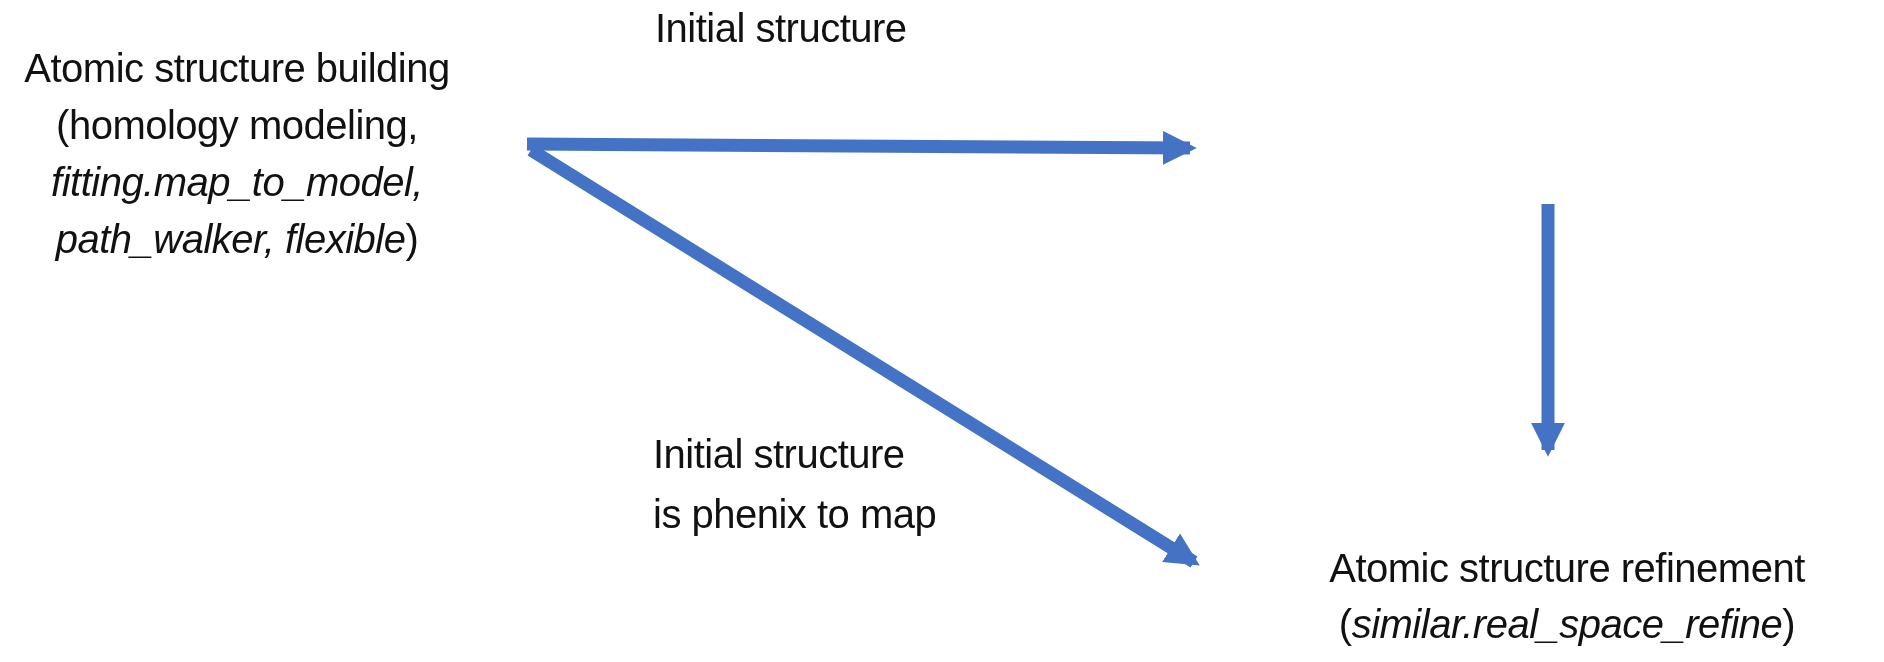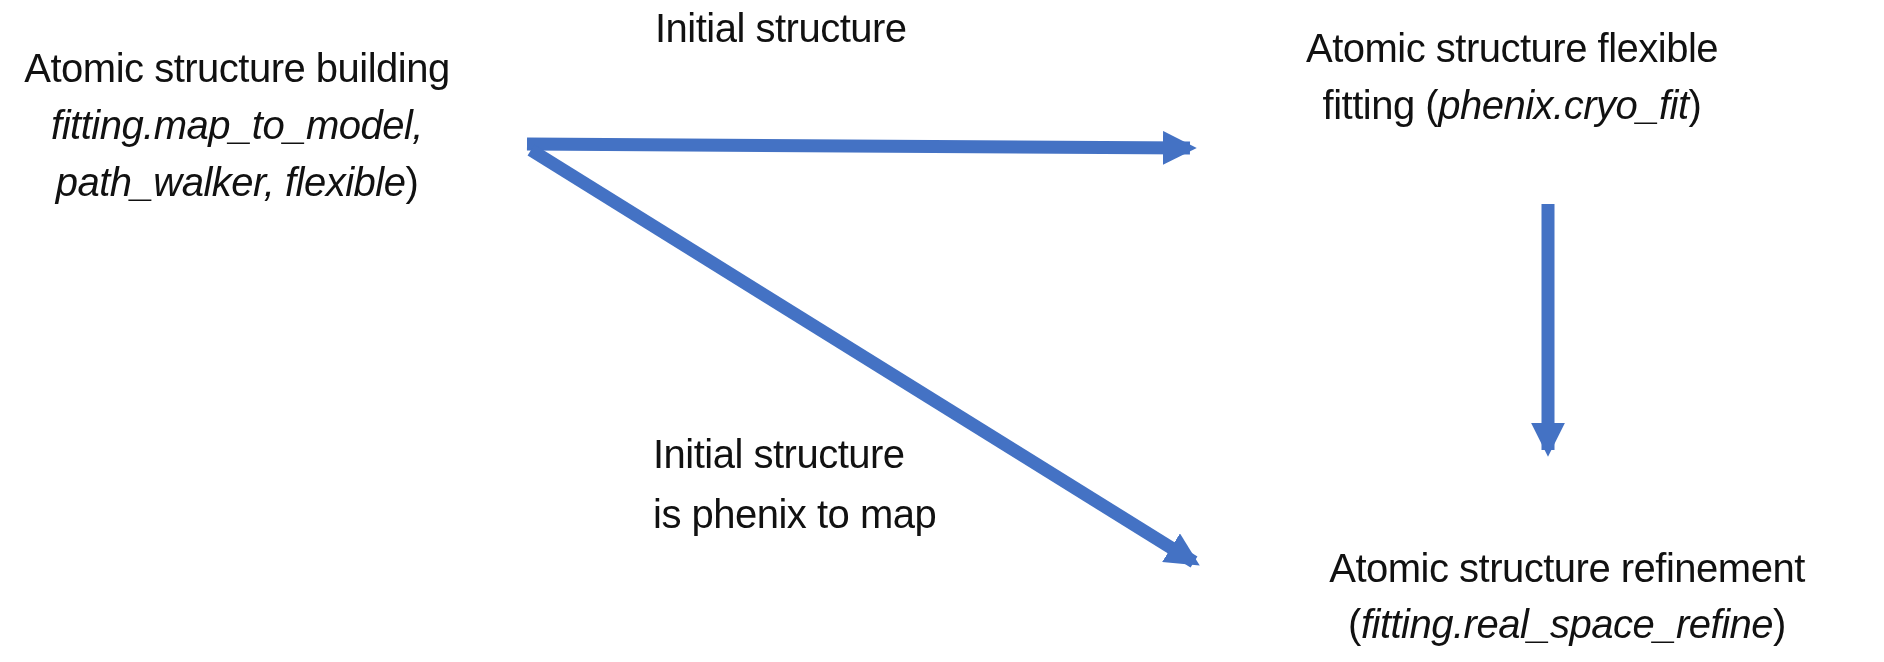--- a/index.html
+++ b/index.html
@@ -52,36 +52,33 @@
         <path class="ah-path" d="M 0 0 L 10 5 L 0 10 z"></path>
       </marker>
     </defs>
     <line x1="527" y1="144" x2="1190" y2="148" marker-end="url(#ah)"></line>
     <line x1="531" y1="150" x2="1194" y2="562" marker-end="url(#ah)"></line>
     <line x1="1548" y1="204" x2="1548" y2="450" marker-end="url(#ah)"></line>
   </svg>
 
   <div class="node lh57" id="node-building">
     <span class="line">Atomic structure building</span>
+    <span class="line">(homology modeling,</span>
     <span class="line it">fitting.map_to_model,</span>
     <span class="line"><span class="it">path_walker, flexible</span><span>)</span></span>
   </div>
 
   <div class="edge-label lh60" id="label-different">
     <span class="line">Initial structure</span>
   </div>
 
-  <div class="node lh57" id="node-flexible-fitting">
-    <span class="line">Atomic structure flexible</span>
-    <span class="line"><span>fitting (</span><span class="it">phenix.cryo_fit</span><span>)</span></span>
-  </div>
 
   <div class="edge-label lh60" id="label-similar">
     <span class="line">Initial structure</span>
     <span class="line">is phenix to map</span>
   </div>
 
   <div class="node lh56" id="node-refinement">
     <span class="line">Atomic structure refinement</span>
-    <span class="line"><span>(</span><span class="it">fitting.real_space_refine</span><span>)</span></span>
+    <span class="line"><span>(</span><span class="it">similar.real_space_refine</span><span>)</span></span>
   </div>
 
 </div>
 
 </body></html>

